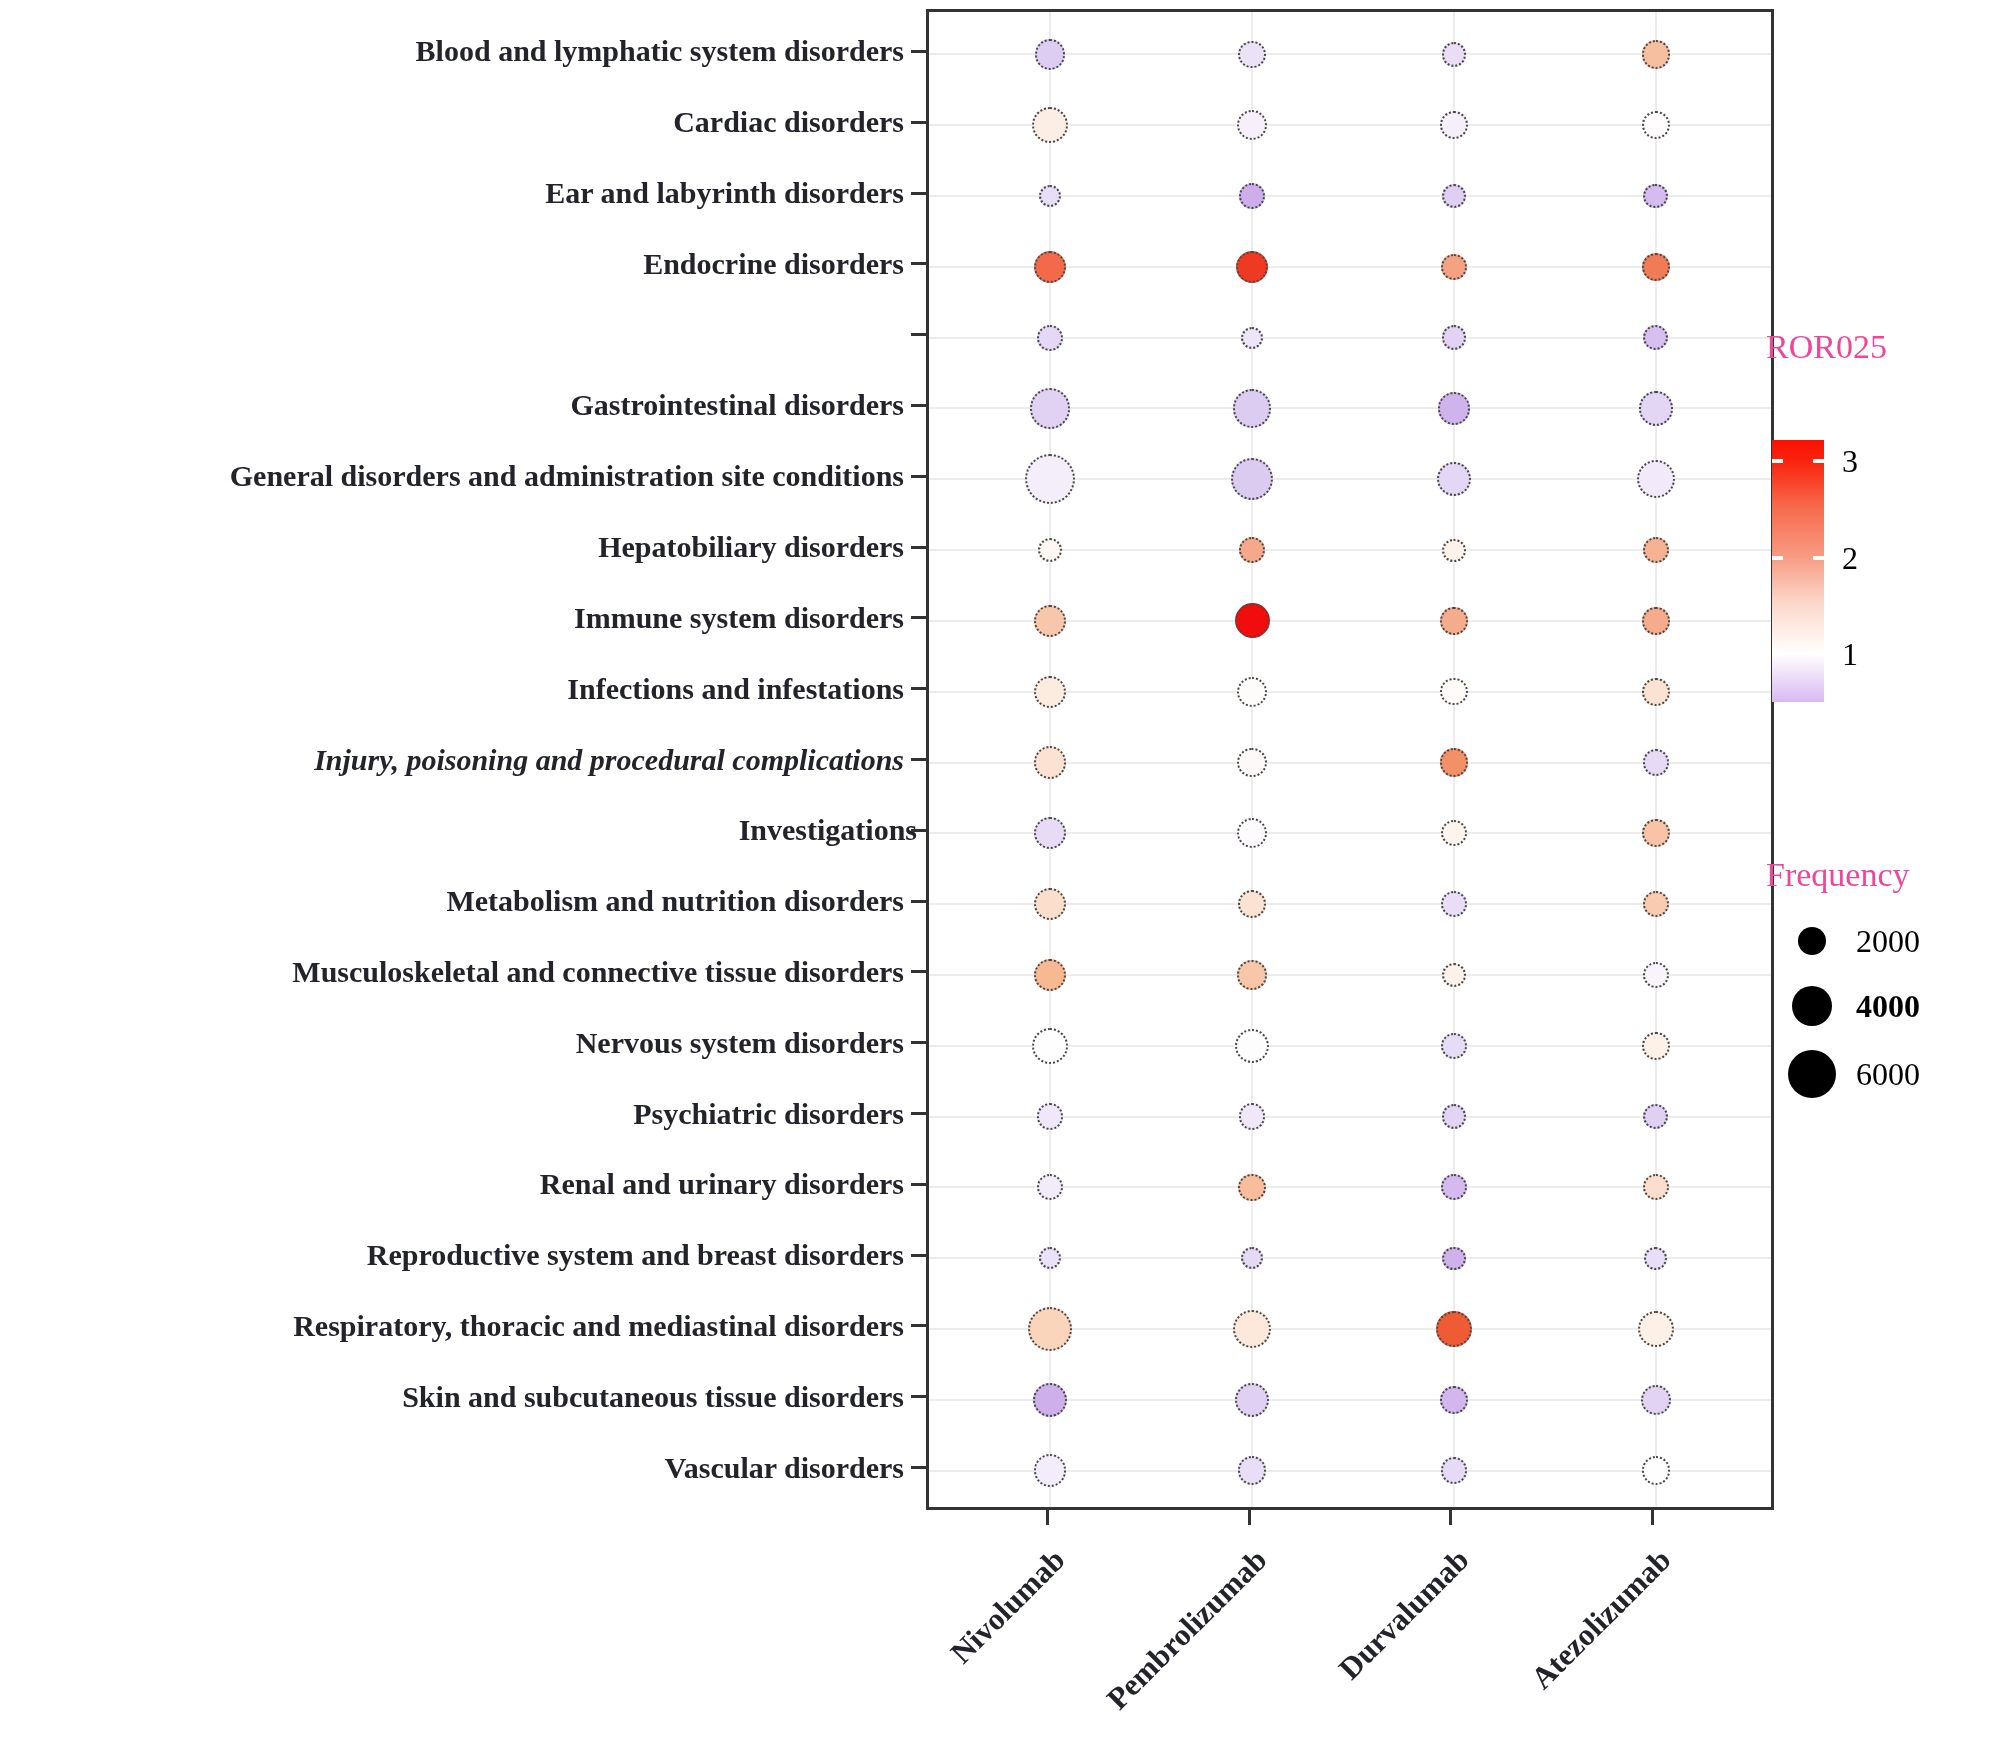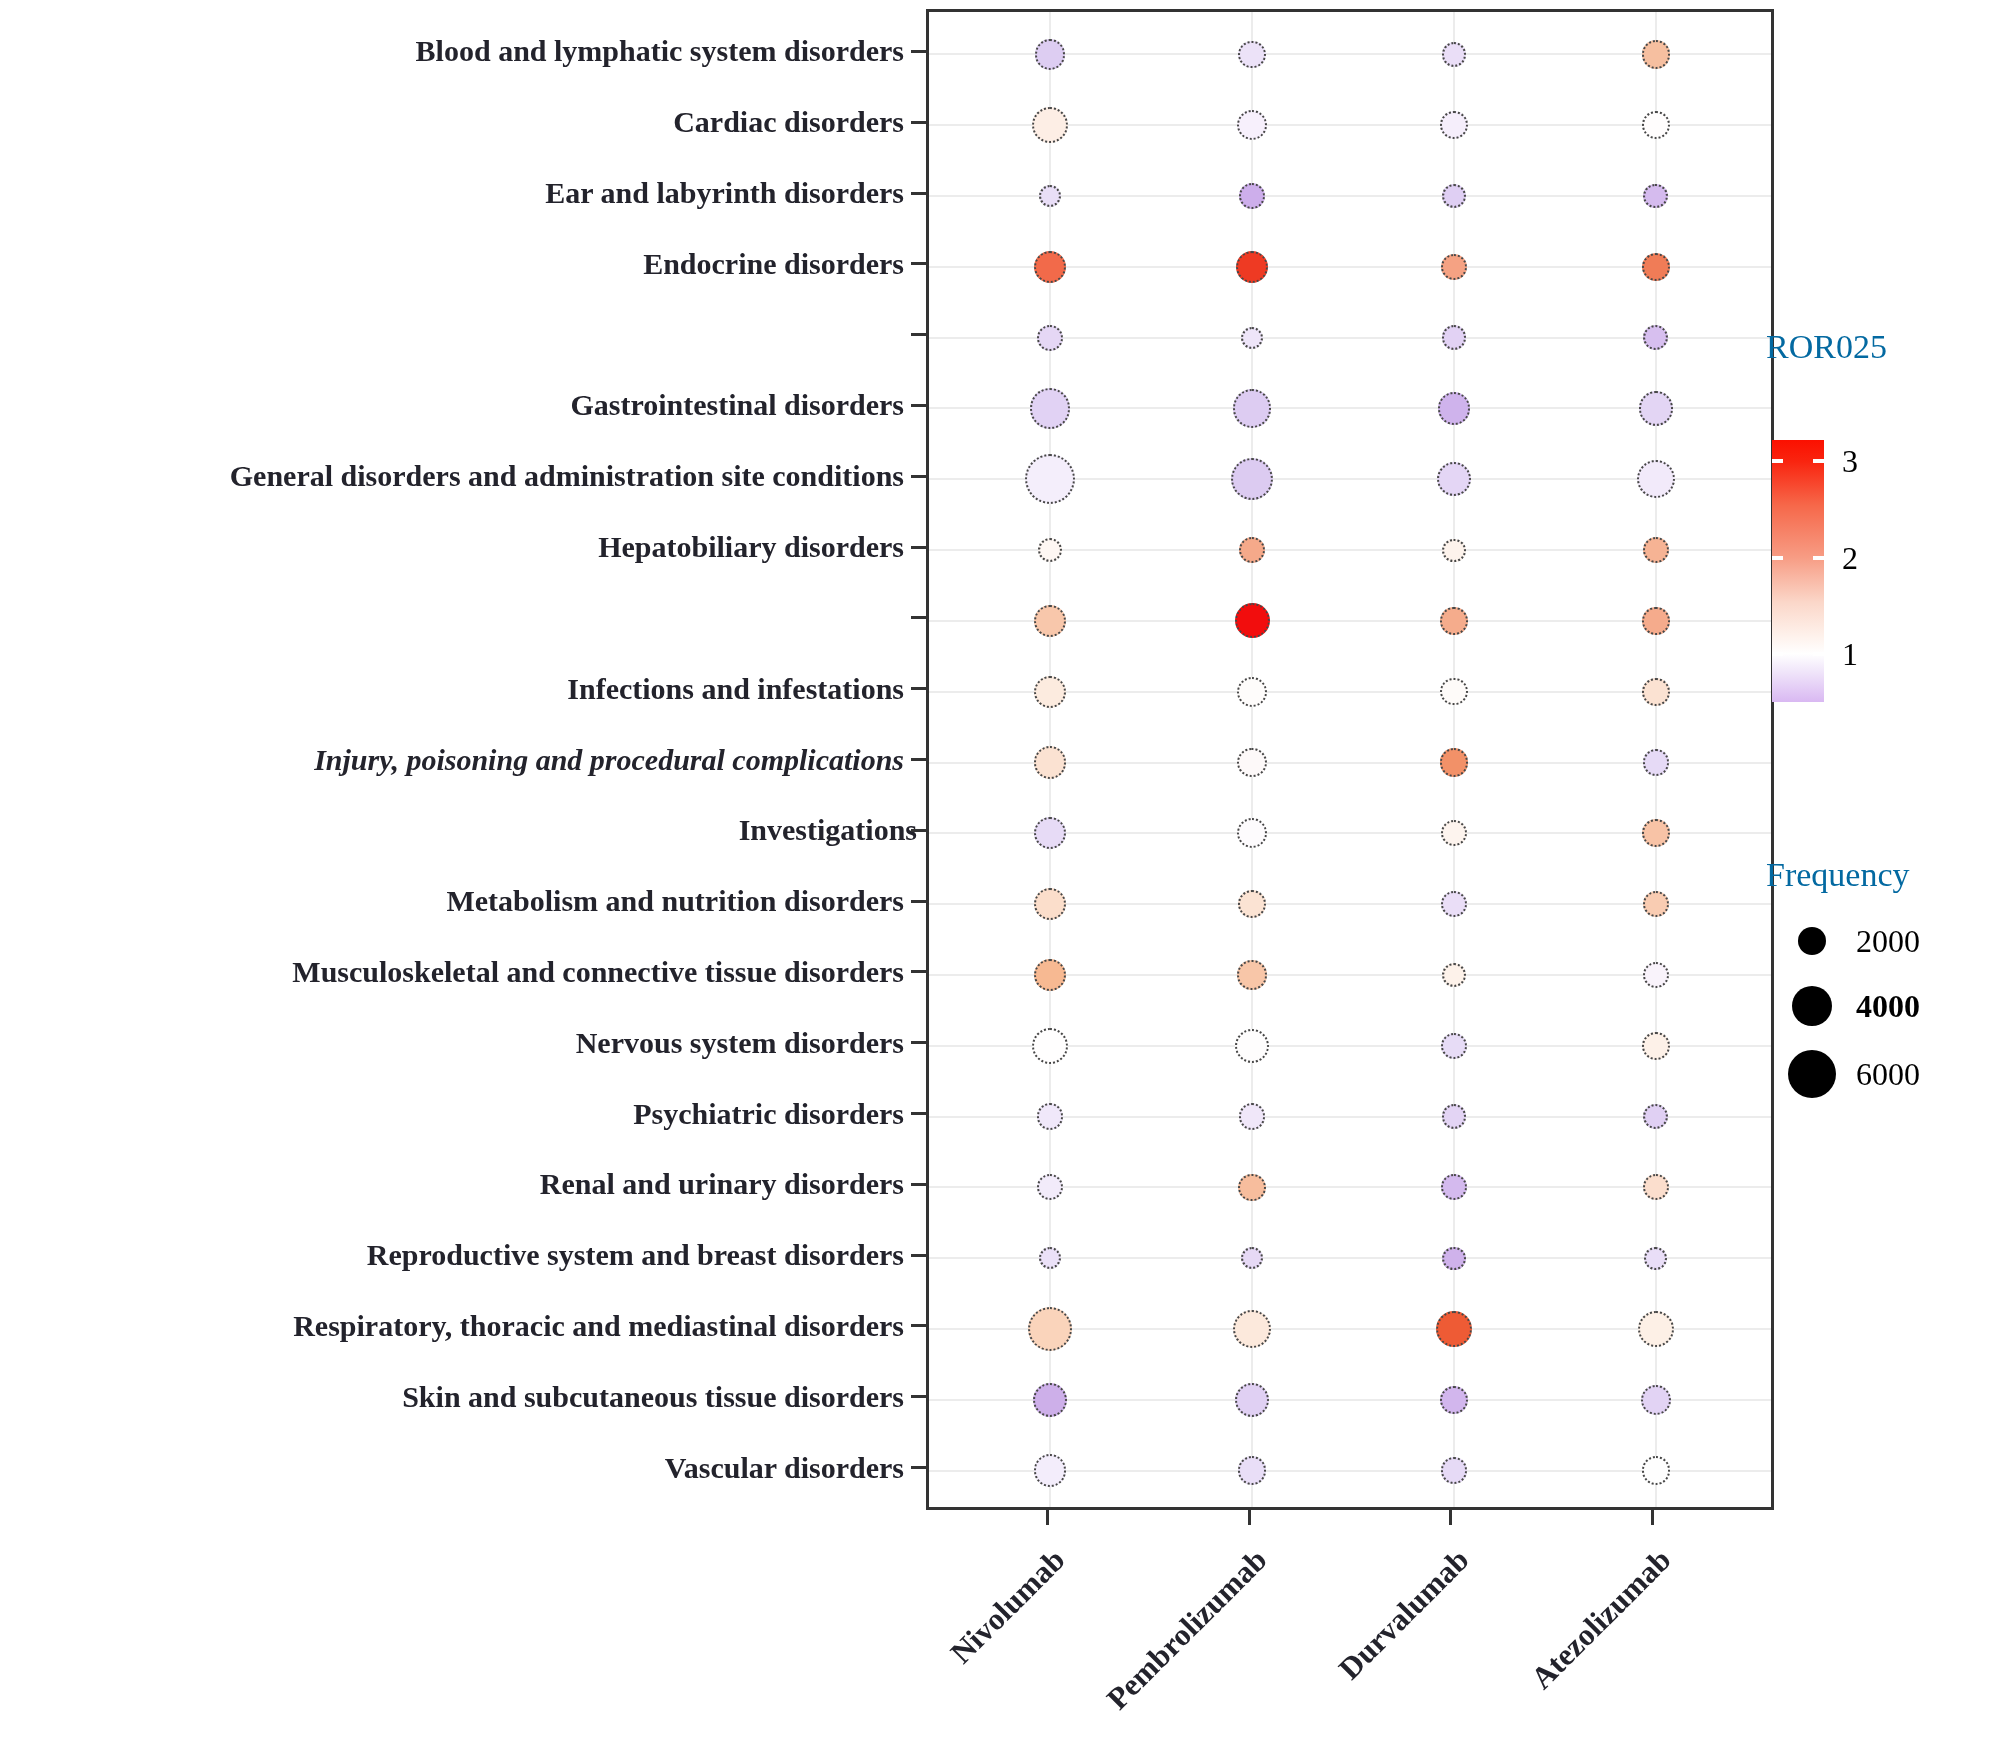--- a/index.html
+++ b/index.html
@@ -9,21 +9,21 @@
          border:3px solid #333333;box-sizing:border-box;background:#ffffff;}
   .gv{position:absolute;top:0;bottom:0;width:2px;background:#ececec;}
   .gh{position:absolute;left:0;right:0;height:2px;background:#ececec;}
   .bubble{position:absolute;border-radius:50%;border:2.5px dotted #474747;box-sizing:border-box;}
   .ylab{position:absolute;left:0;width:904px;text-align:right;font-weight:bold;
         font-size:30px;line-height:42px;white-space:nowrap;}
   .ytick{position:absolute;left:911px;width:15px;height:3px;background:#333333;}
   .xtick{position:absolute;top:1510px;width:3px;height:15px;background:#333333;}
   .xlab{position:absolute;top:1542px;width:360px;text-align:right;font-weight:bold;font-size:31px;
         transform:rotate(-45deg);transform-origin:100% 0;white-space:nowrap;}
-  .legend-title{position:absolute;left:1766px;font-size:34px;color:#0369a1;white-space:nowrap;}
+  .legend-title{position:absolute;left:1766px;font-size:34px;color:#ec4899;white-space:nowrap;}
   .colorbar{position:absolute;left:1772px;top:440px;width:52px;height:262px;}
   .cbar-tick{position:absolute;width:11px;height:4px;background:#ffffff;}
   .cbar-label{position:absolute;left:1842px;width:70px;font-size:32px;line-height:40px;color:#000000;}
   .freq-dot{position:absolute;background:#000000;border-radius:50%;}
   .freq-label{position:absolute;left:1856px;width:110px;font-size:32px;line-height:40px;color:#000000;}
 </style>
 </head>
 <body>
 
 <div class="fig" id="fig">
@@ -156,20 +156,21 @@
     <div class="ytick" style="top: 191.585px;"></div>
     <div class="ylab" style="top: 242.887px;">Endocrine disorders</div>
     <div class="ytick" style="top: 262.387px;"></div>
     <div class="ytick" style="top: 333.189px;"></div>
     <div class="ylab" style="top: 384.491px;">Gastrointestinal disorders</div>
     <div class="ytick" style="top: 403.991px;"></div>
     <div class="ylab" style="top: 455.292px;">General disorders and administration site conditions</div>
     <div class="ytick" style="top: 474.792px;"></div>
     <div class="ylab" style="top: 526.094px;">Hepatobiliary disorders</div>
     <div class="ytick" style="top: 545.594px;"></div>
+    <div class="ylab" style="top: 596.896px;">Immune system disorders</div>
     <div class="ytick" style="top: 616.396px;"></div>
     <div class="ylab" style="top: 667.698px;">Infections and infestations</div>
     <div class="ytick" style="top: 687.198px;"></div>
     <div class="ylab" style="top: 738.5px; font-style: italic;">Injury, poisoning and procedural complications</div>
     <div class="ytick" style="top: 758px;"></div>
     <div class="ylab" style="top: 809.302px; padding-left: 13px;">Investigations</div>
     <div class="ytick" style="top: 828.802px;"></div>
     <div class="ylab" style="top: 880.104px;">Metabolism and nutrition disorders</div>
     <div class="ytick" style="top: 899.604px;"></div>
     <div class="ylab" style="top: 950.906px;">Musculoskeletal and connective tissue disorders</div>

